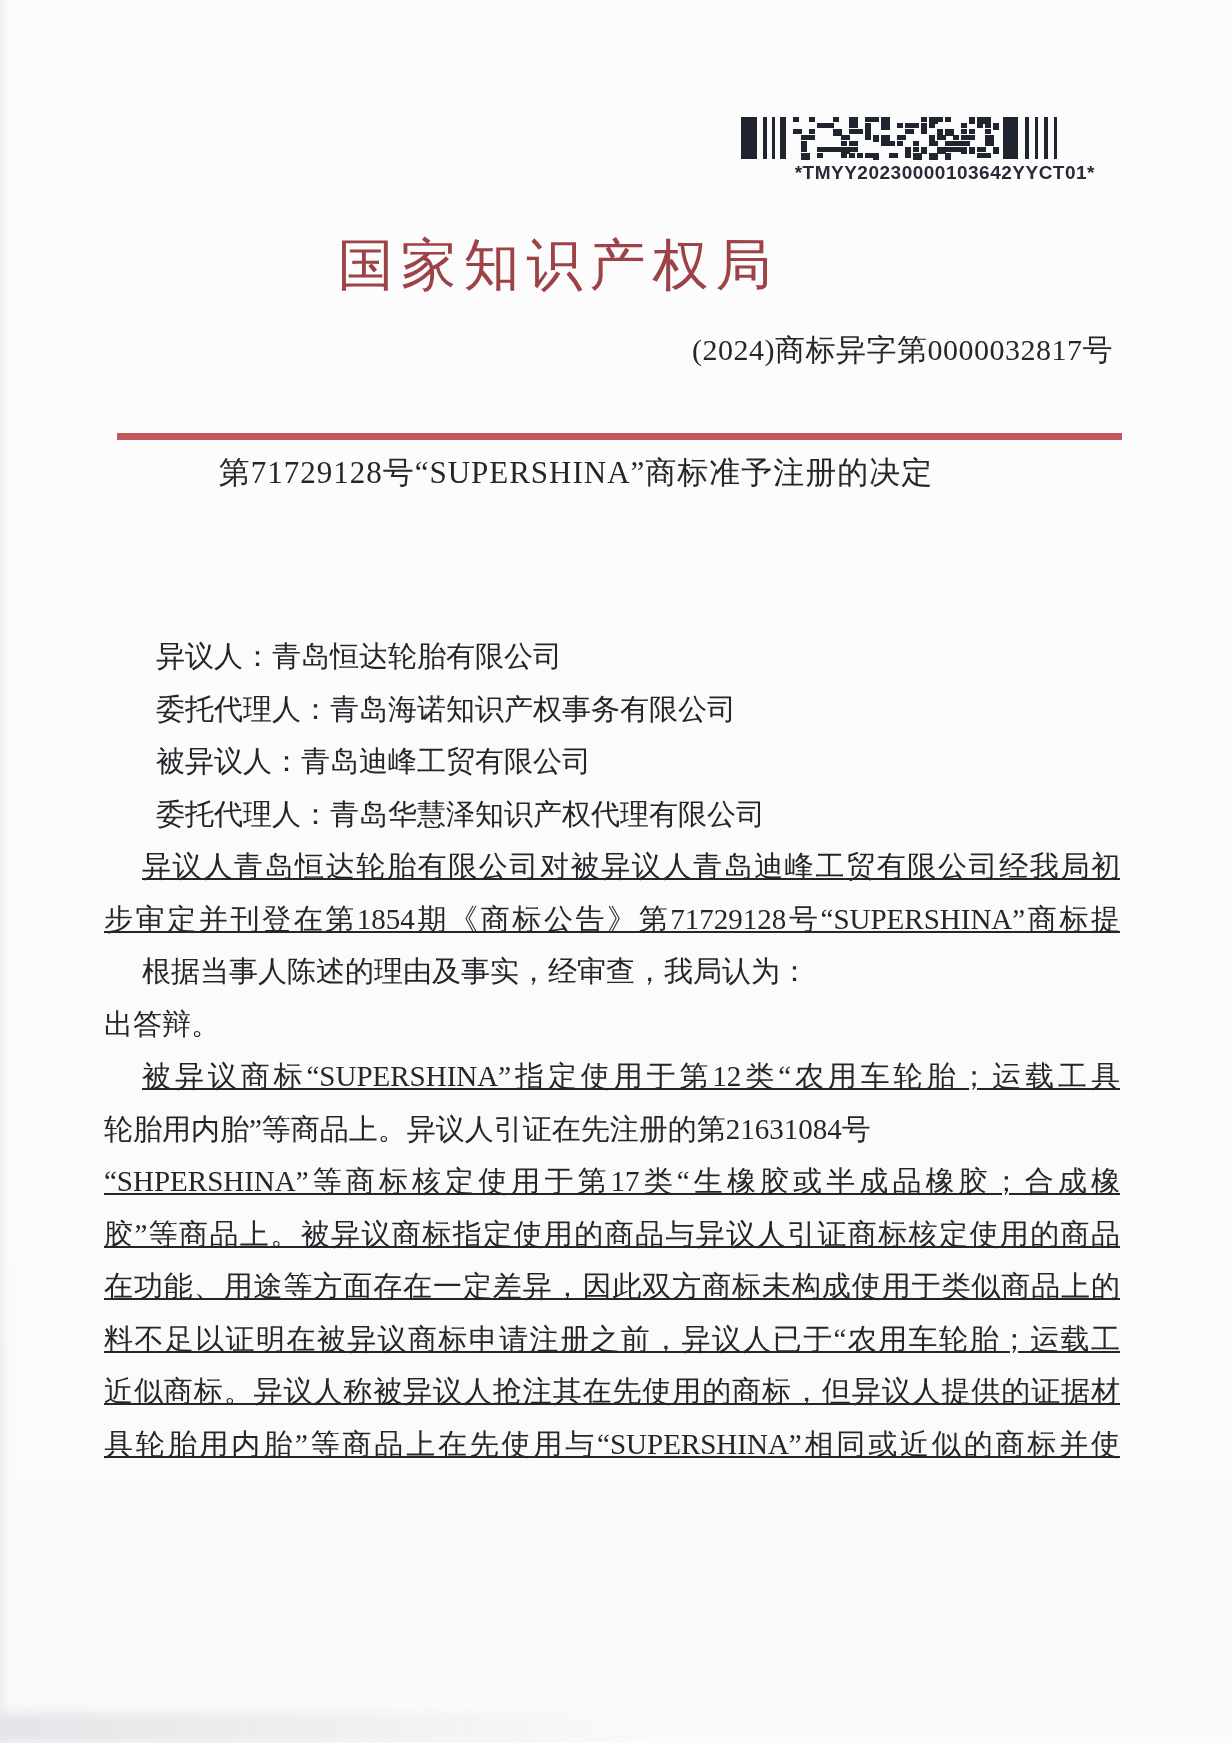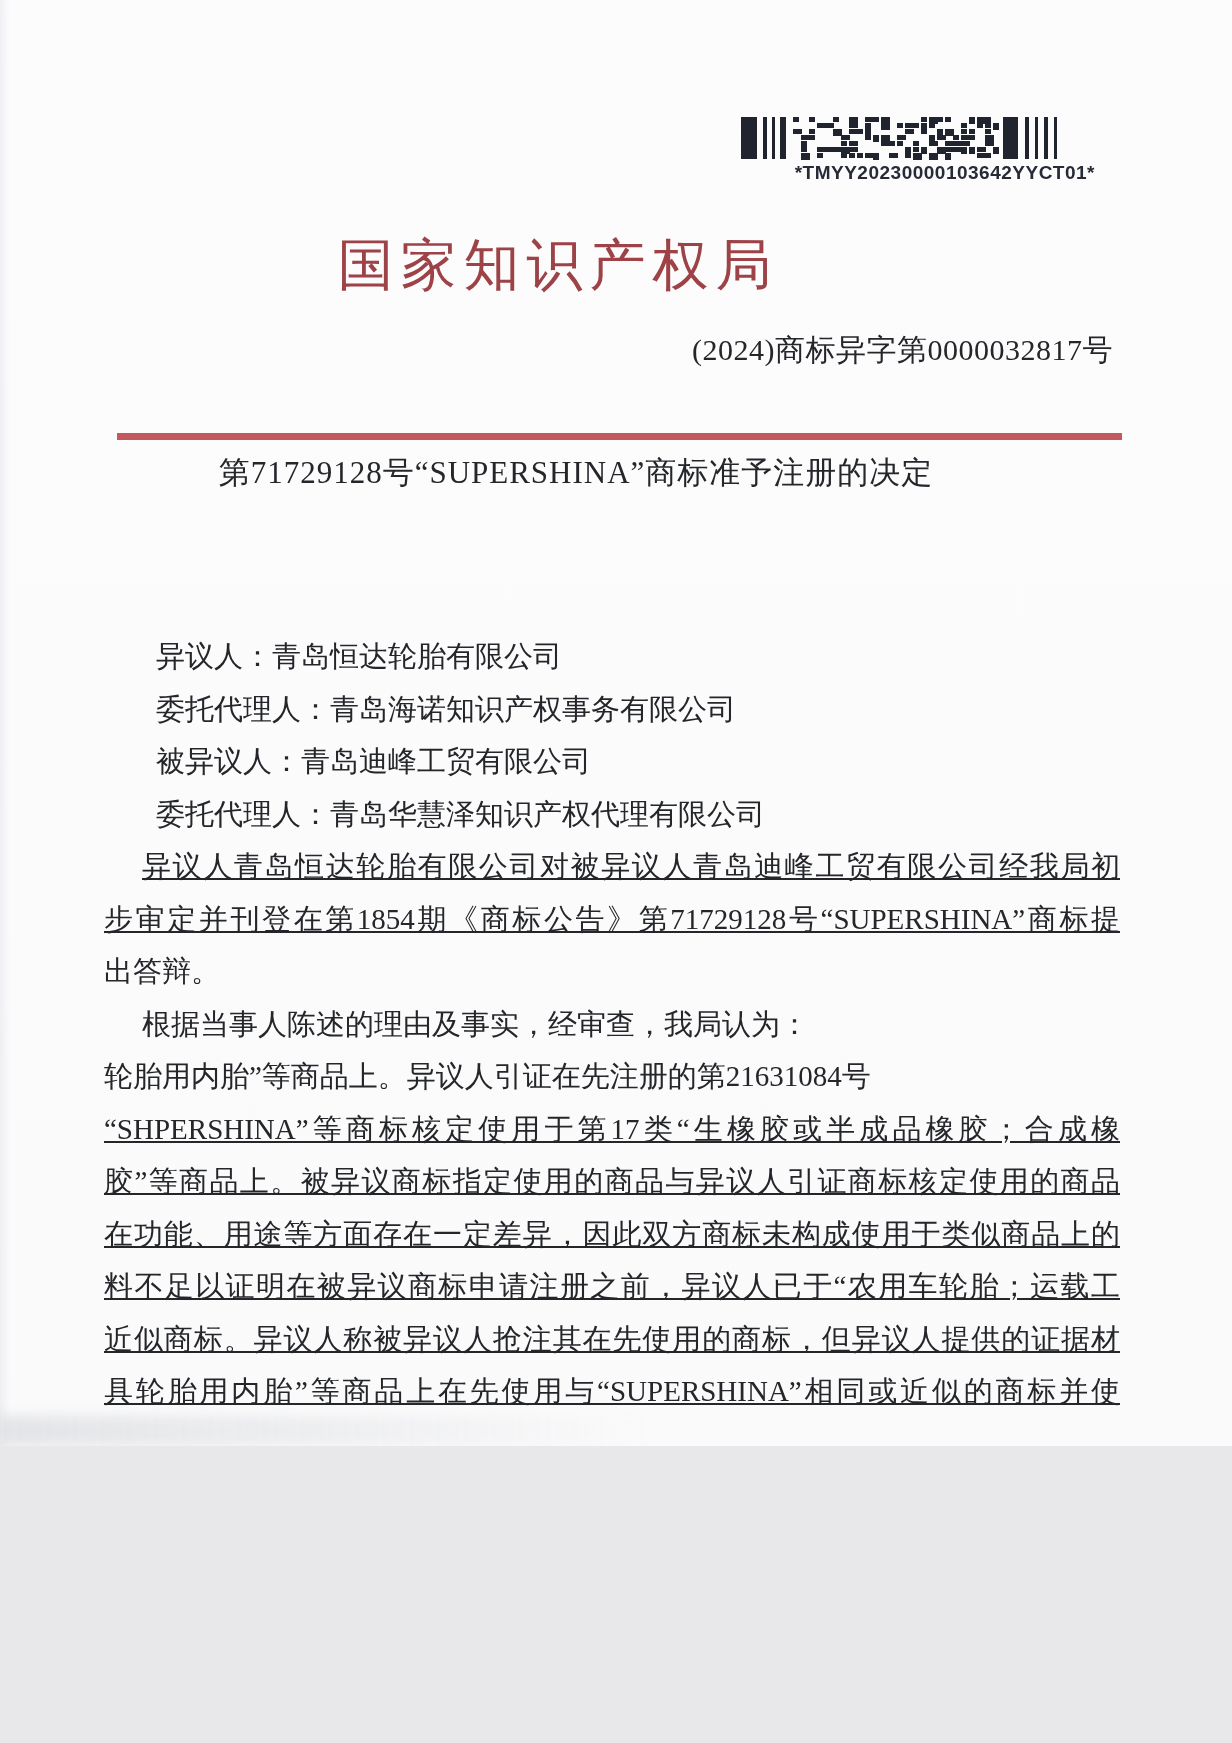--- a/index.html
+++ b/index.html
@@ -4,21 +4,21 @@
 <style>
   :root{
     --title-red:#9d4348;
     --rule-red:#c4585c;
     --ink:#24262a;
     --barcode-ink:#1f242e;
   }
   html,body{margin:0;padding:0;background:#e8e8ea;}
   .page{
     position:relative;
-    width:1232px;height:1446px;
+    width:1232px;height:1743px;
     margin:0 auto;
     background:linear-gradient(180deg,#fcfcfd 0%,#fbfbfc 60%,#fafafb 100%);
     overflow:hidden;
     font-family:"Liberation Serif","DejaVu Serif",serif;
     color:var(--ink);
   }
   
   .scan-smudge{
     position:absolute;left:0;bottom:0;width:760px;height:30px;
     background:linear-gradient(90deg,rgba(168,172,178,.28),rgba(168,172,178,0) 85%);
@@ -203,22 +203,23 @@
 
   <h2 class="decision-title">第71729128号“SUPERSHINA”商标准予注册的决定</h2>
 
   <div class="doc-body">
       <div class="line indent-label">异议人：青岛恒达轮胎有限公司</div>
       <div class="line indent-label">委托代理人：青岛海诺知识产权事务有限公司</div>
       <div class="line indent-label">被异议人：青岛迪峰工贸有限公司</div>
       <div class="line indent-label">委托代理人：青岛华慧泽知识产权代理有限公司</div>
       <div class="line fill indent-para">异议人青岛恒达轮胎有限公司对被异议人青岛迪峰工贸有限公司经我局初</div>
       <div class="line fill">步审定并刊登在第1854期《商标公告》第71729128号“SUPERSHINA”商标提</div>
+      <div class="line indent-para">根据当事人陈述的理由及事实，经审查，我局认为：</div>
       <div class="line">出答辩。</div>
-      <div class="line indent-para">根据当事人陈述的理由及事实，经审查，我局认为：</div>
+      <div class="line fill indent-para">被异议商标“SUPERSHINA”指定使用于第12类“农用车轮胎；运载工具</div>
       <div class="line">轮胎用内胎”等商品上。异议人引证在先注册的第21631084号</div>
       <div class="line fill">“SHPERSHINA”等商标核定使用于第17类“生橡胶或半成品橡胶；合成橡</div>
       <div class="line fill">胶”等商品上。被异议商标指定使用的商品与异议人引证商标核定使用的商品</div>
       <div class="line fill">在功能、用途等方面存在一定差异，因此双方商标未构成使用于类似商品上的</div>
       <div class="line fill">料不足以证明在被异议商标申请注册之前，异议人已于“农用车轮胎；运载工</div>
       <div class="line fill">近似商标。异议人称被异议人抢注其在先使用的商标，但异议人提供的证据材</div>
       <div class="line fill">具轮胎用内胎”等商品上在先使用与“SUPERSHINA”相同或近似的商标并使</div>
     </div>
 
 </div>

